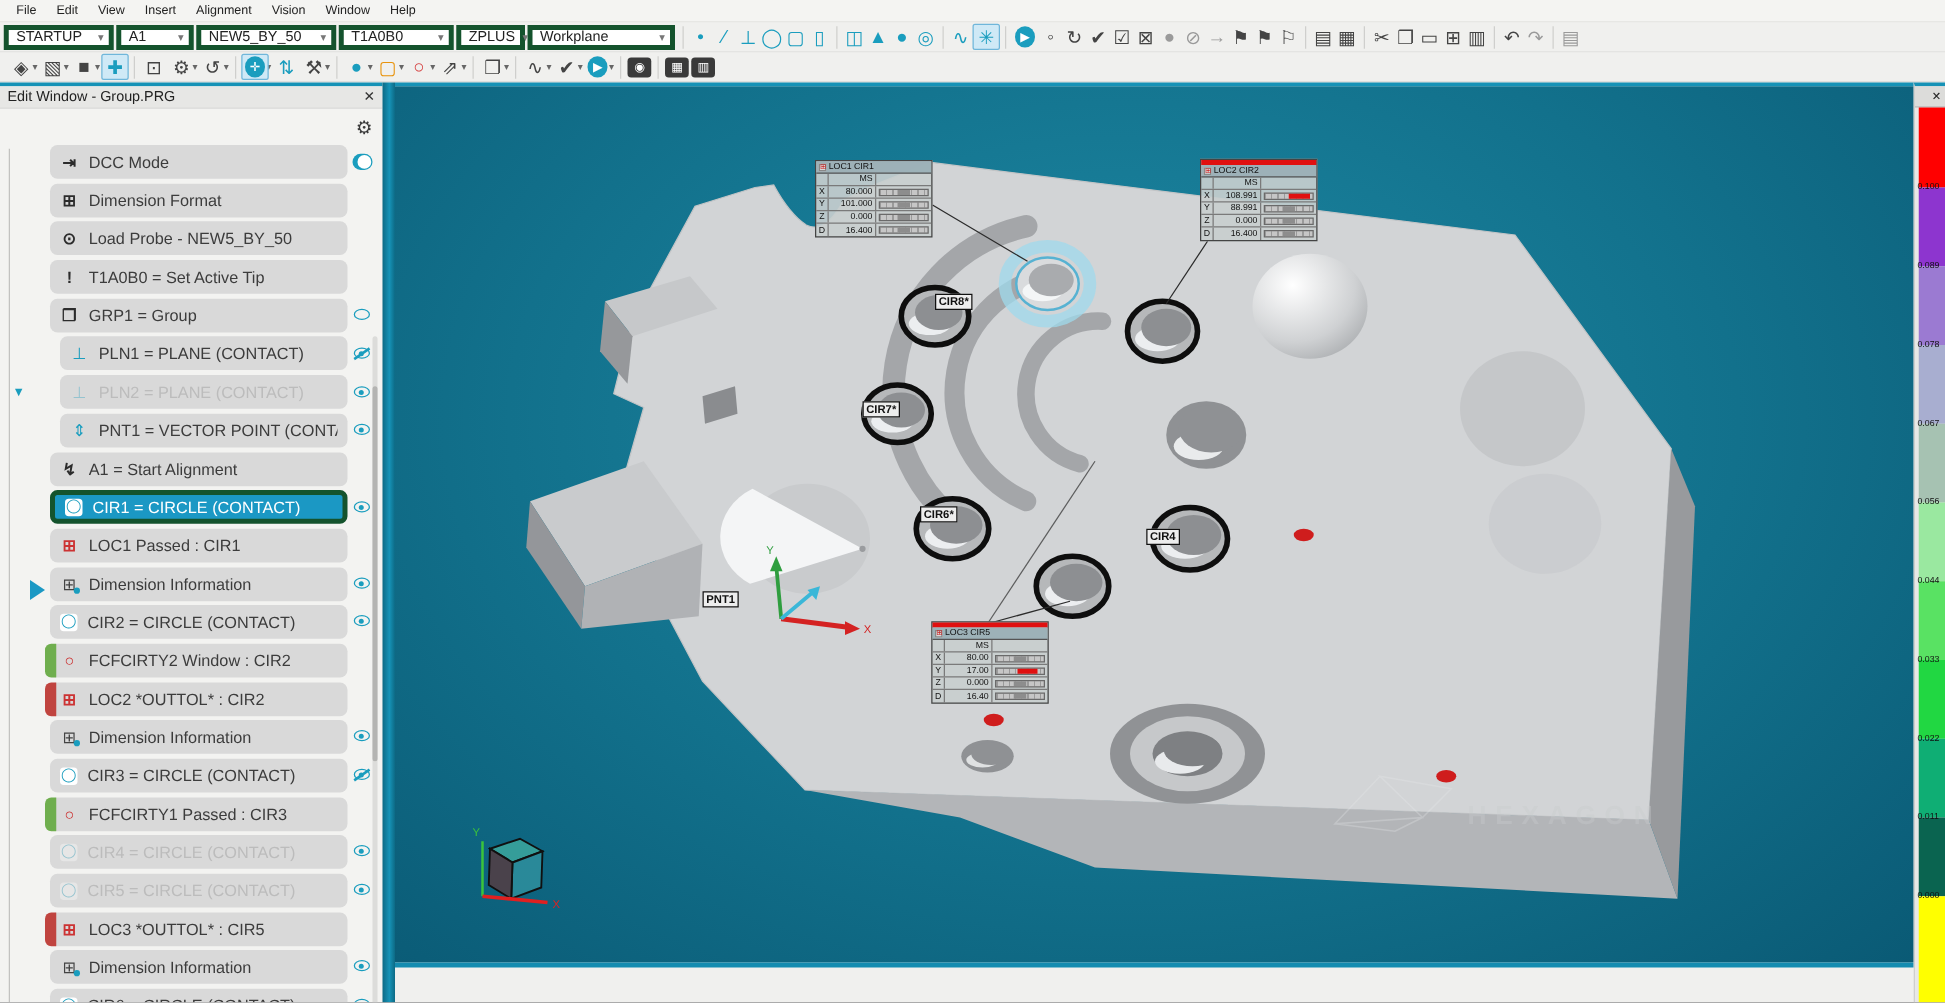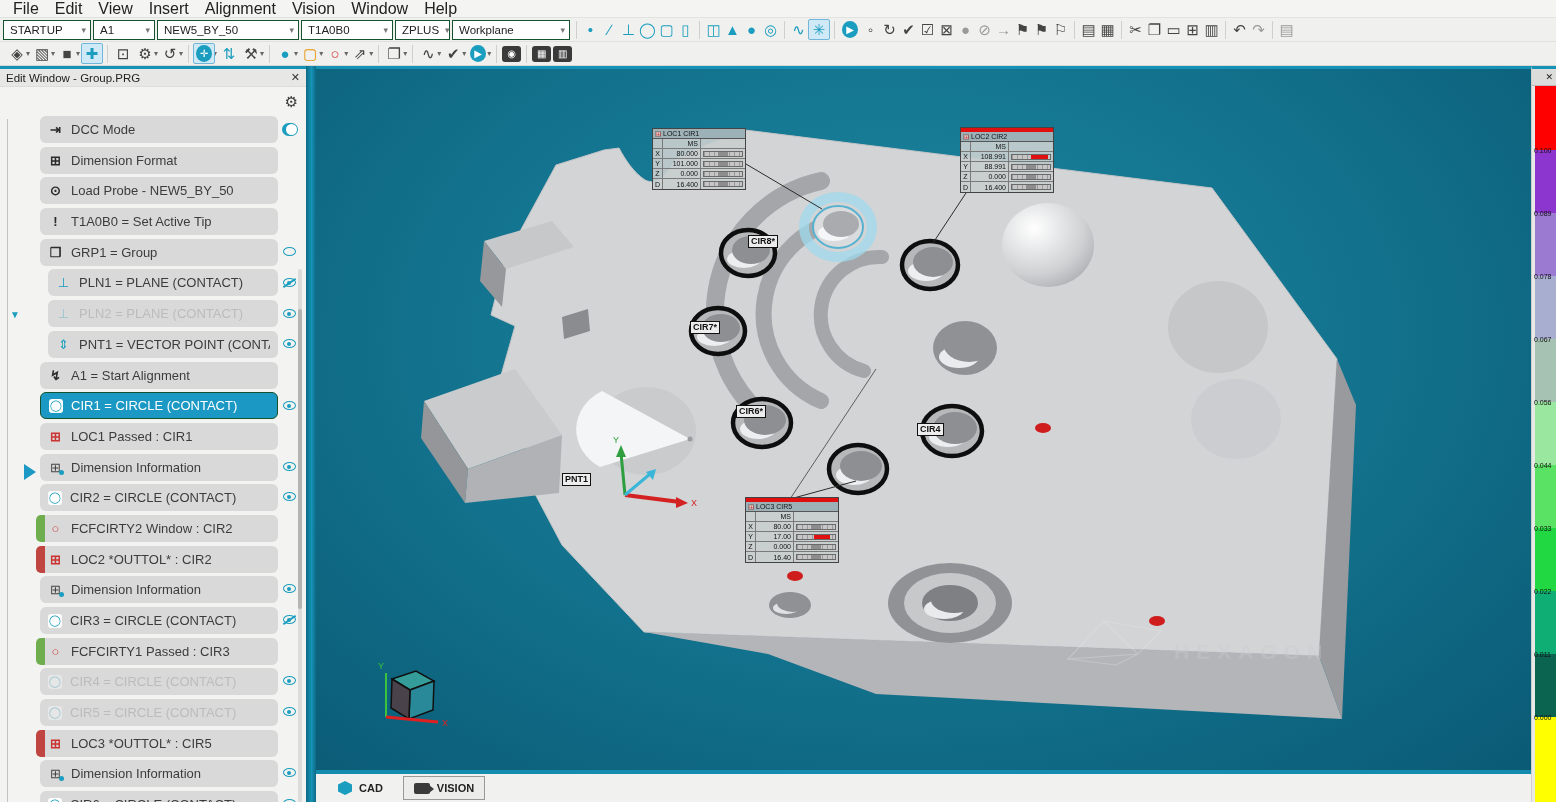--- a/index.html
+++ b/index.html
@@ -5,26 +5,26 @@
   * { margin:0; padding:0; box-sizing:border-box; }
   html,body { background:#777; }
   .app {
     position:relative; width:1556px; height:802px; overflow:hidden;
     font-family:"Liberation Sans", sans-serif; background:#f0f0ee; color:#333;
     font-size:12px;
   }
   
   .menubar { position:absolute; left:0; top:0; width:1556px; height:18px;
     background:#f4f4f2; border-bottom:1px solid #e2e2e0; display:flex; align-items:center; padding-left:6px; gap:2px; }
-  .menubar .mi { padding:1px 7px; font-size:16px; color:#222; cursor:default; }
+  .menubar .mi { padding:1px 7px; font-size:10px; color:#222; cursor:default; }
   
   .tb { position:absolute; left:0; width:1556px; background:#f0f0ee; display:flex; align-items:center; }
   .tb1 { top:18px; height:24px; border-bottom:1px solid #e0e0de; padding-left:3px; }
   .tb2 { top:42px; height:24px; border-bottom:1px solid #d8d8d6; padding-left:6px; }
-  .sel { height:20px; border:1px solid #14532d; background:#fff; display:flex; align-items:center;
+  .sel { height:20px; border:4px solid #14532d; background:#fff; display:flex; align-items:center;
     justify-content:space-between; padding:0 4px 0 6px; margin-right:2px; font-size:11.5px; color:#222; }
   .sel .car { font-size:9px; color:#777; margin-left:6px; }
   .ticon { width:22px; height:21px; display:flex; align-items:center; justify-content:center;
     font-size:15px; color:#444; position:relative; border:1px solid transparent; border-radius:2px; flex:0 0 auto; }
   .ticon.sm { width:19px; }
   .teal { color:#1a9dbe; }
   .gray { color:#9a9a9a; }
   .orange { color:#e8930c; }
   .red { color:#d43c3c; }
   .tealcirc { background:#1a9dbe; color:#fff; border-radius:50%; width:17px; height:17px; font-size:10px;
@@ -134,21 +134,21 @@
 
   <div class="tb tb1">
     <div class="sel" style="width:88px">
         <span>STARTUP</span>
         <span class="car">▾</span>
       </div>
     <div class="sel" style="width:62px">
         <span>A1</span>
         <span class="car">▾</span>
       </div>
-    <div class="sel" style="width:142px">
+    <div class="sel" style="width:112px">
         <span>NEW5_BY_50</span>
         <span class="car">▾</span>
       </div>
     <div class="sel" style="width:92px">
         <span>T1A0B0</span>
         <span class="car">▾</span>
       </div>
     <div class="sel" style="width:55px">
         <span>ZPLUS</span>
         <span class="car">▾</span>
@@ -716,24 +716,14 @@
     <span class="slabel" style="top:207px">0.078</span>
     <span class="slabel" style="top:270px">0.067</span>
     <span class="slabel" style="top:333px">0.056</span>
     <span class="slabel" style="top:396px">0.044</span>
     <span class="slabel" style="top:459px">0.033</span>
     <span class="slabel" style="top:522px">0.022</span>
     <span class="slabel" style="top:585px">0.011</span>
     <span class="slabel" style="top:648px">0.000</span>
   </div>
 
-  <div class="bottombar">
-    <div class="tab">
-      <span class="cube-ico"></span>
-      <span>CAD</span>
-    </div>
-    <div class="tab boxed">
-      <span class="cam-ico"></span>
-      <span>VISION</span>
-    </div>
-  </div>
 
 </div>
 
 </body></html>

